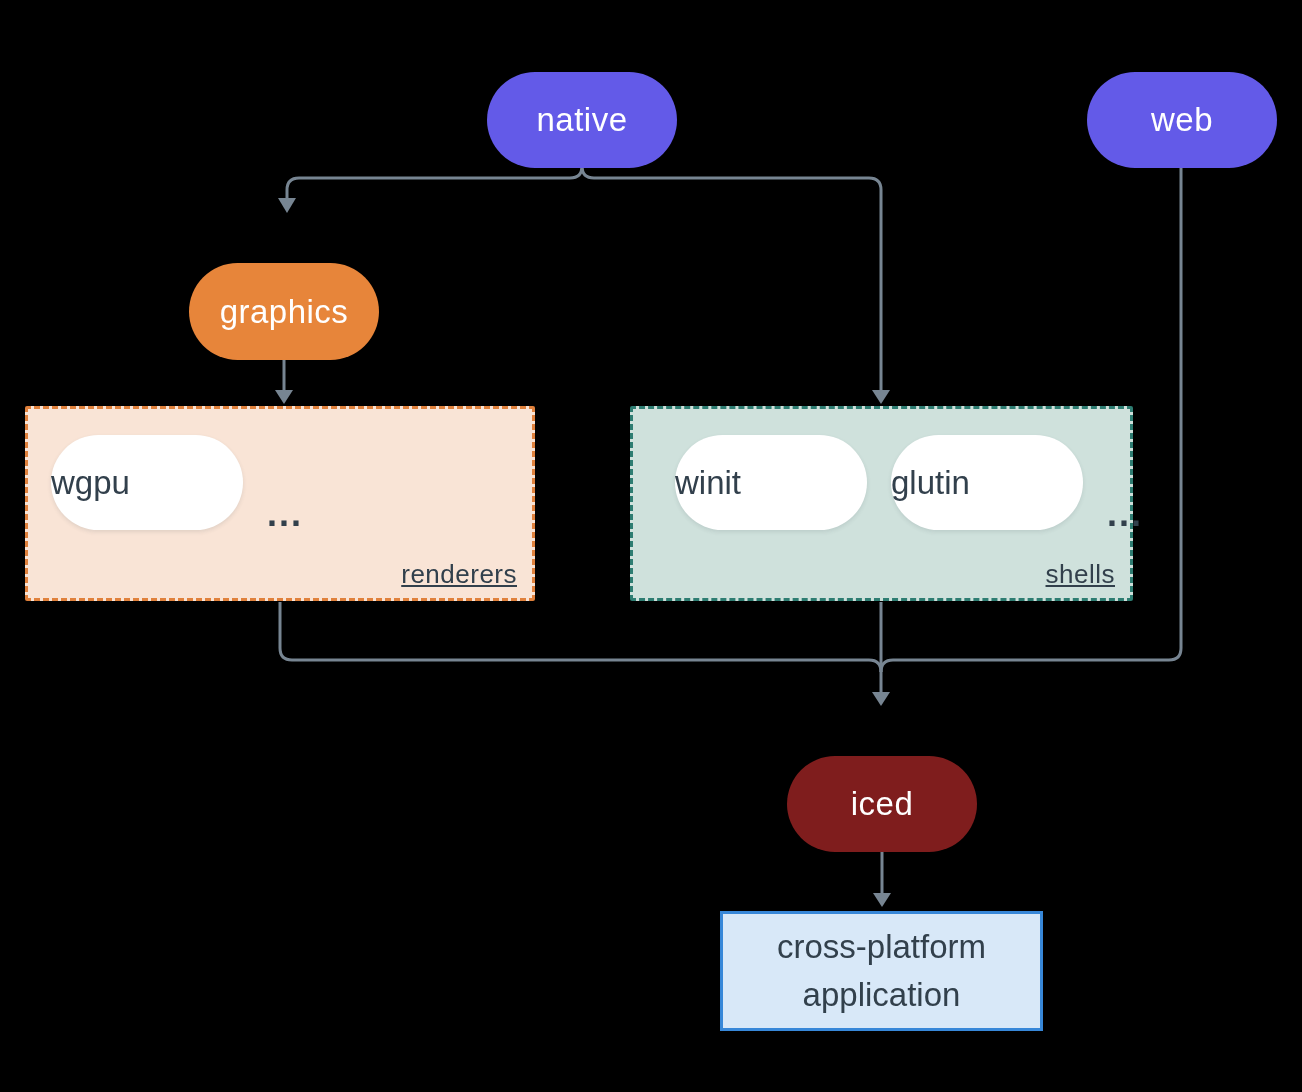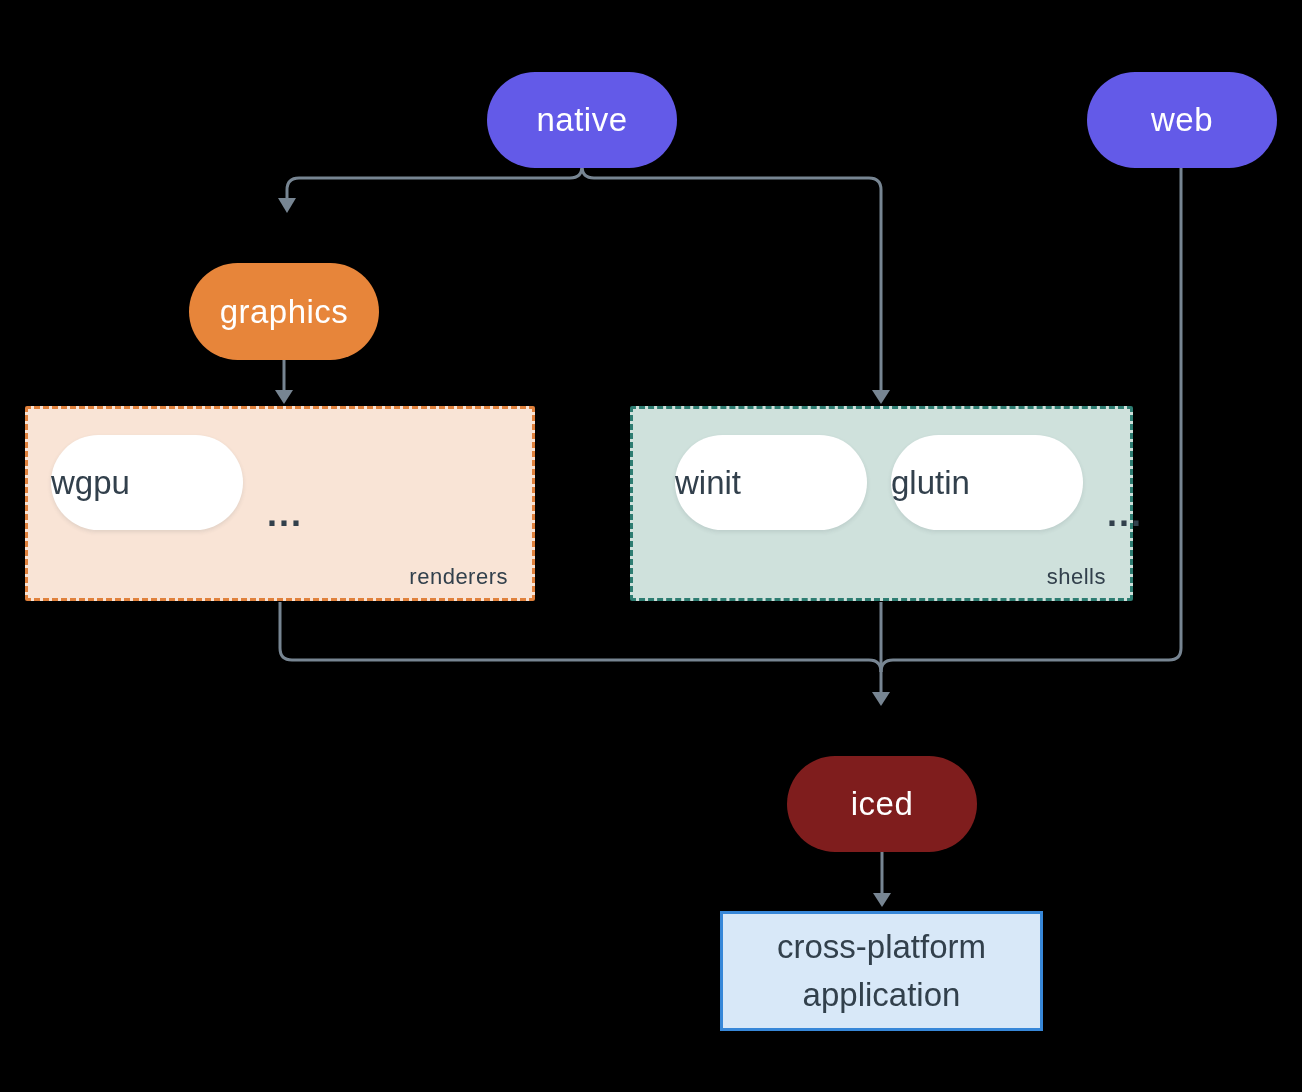--- a/index.html
+++ b/index.html
@@ -25,21 +25,21 @@
     width:192px;height:95px;border-radius:48px;background:#fff;flex:0 0 auto;
     display:flex;align-items:center;
     color:#32404C;font-size:33px;margin-right:24px;
     box-shadow:0 2px 4px rgba(50,64,76,.12);
   }
   .ellipsis{
     align-self:center;margin-top:-6px;color:#32404C;font-size:36px;font-weight:600;
     letter-spacing:2px;flex:0 0 auto;
   }
   .group-label{
-    position:absolute;right:24px;bottom:8px;color:#32404C;font-size:22px;letter-spacing:.5px;
+    position:absolute;right:15px;bottom:8px;color:#32404C;font-size:26px;letter-spacing:.5px;text-decoration:underline;
   }
   .app-box{
     position:absolute;box-sizing:border-box;background:#D8E8F8;border:3px solid #3787D8;
     display:flex;align-items:center;justify-content:center;text-align:center;
     color:#32404C;font-size:33px;line-height:48px;padding:0 30px;
   }
   svg .wire{stroke:#778592;stroke-width:3;fill:none;}
   svg .head{fill:#778592;stroke:none;}
 </style>
 </head>

